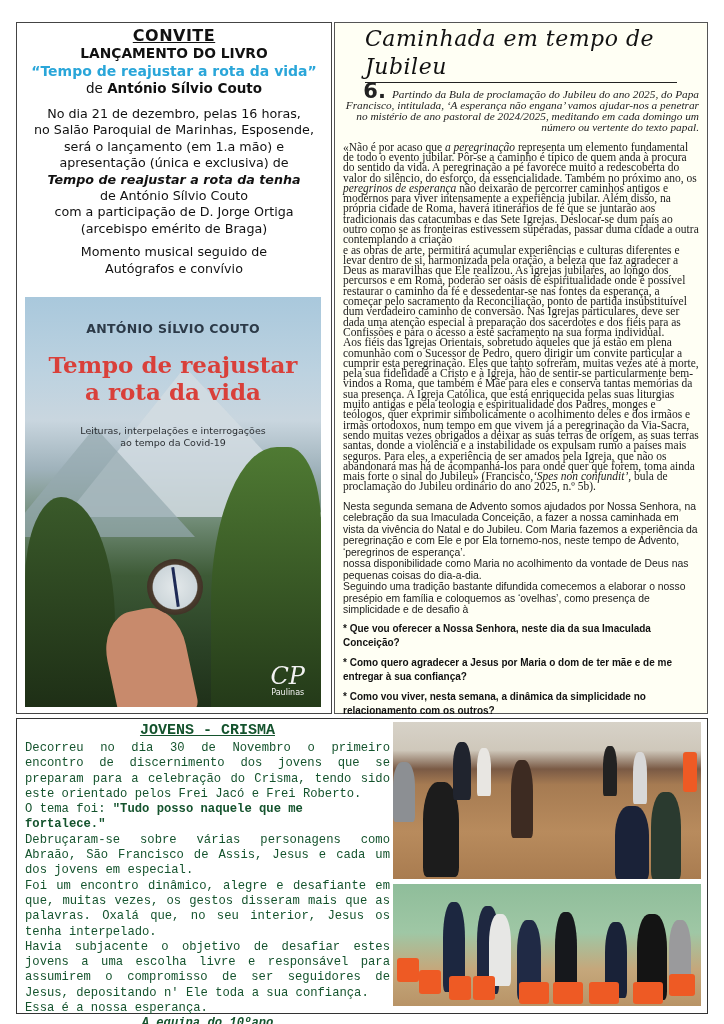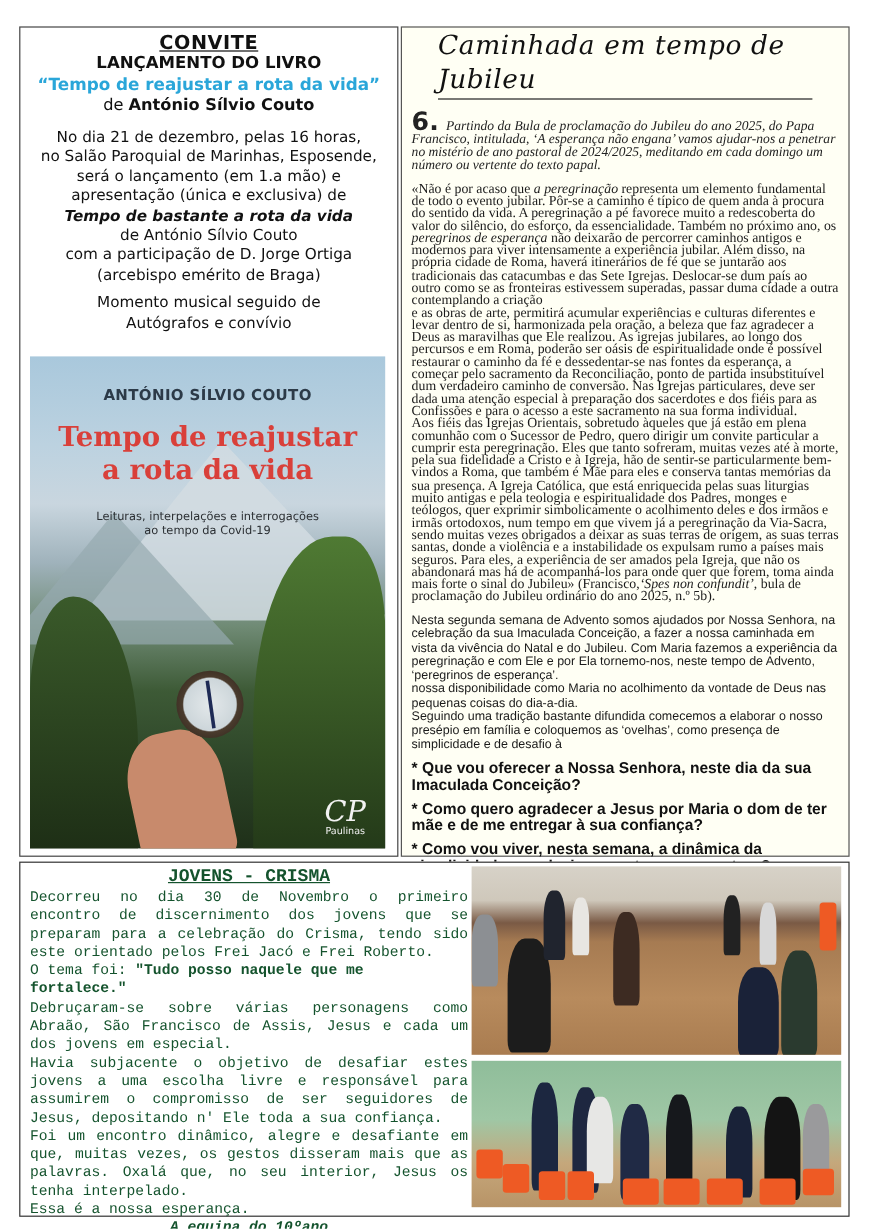--- a/index.html
+++ b/index.html
@@ -39,26 +39,26 @@
   .compass-needle { position: absolute; left: 27px; top: 8px; width: 3px; height: 40px; background: #1e2a55; transform: rotate(-8deg); }
   .publisher { position: absolute; right: 16px; bottom: 10px; text-align: center; color: #f2f2f2; font-family: "DejaVu Sans", sans-serif; font-size: 8px; }
   .publisher-mark { font-family: "DejaVu Serif", serif; font-size: 24px; font-style: italic; line-height: 24px; }
 
   
   #caminhada {
     position: absolute; left: 334px; top: 22px; width: 374px; height: 692px;
     border: 1.5px solid #555; background: #fffff4; padding: 2px 8px 0 8px;
   }
   .cam-title { text-align: left; font-family: "DejaVu Serif", serif; font-style: italic; font-size: 22px; line-height: 28px; letter-spacing: 0.5px; padding-bottom: 1px; border-bottom: 1.5px solid #222; margin: 0 22px; }
-  .cam-intro { margin-top: 10px; font-family: "Liberation Serif", serif; font-style: italic; font-size: 11.3px; line-height: 10.9px; color: #222; }
+  .cam-intro { margin-top: 0; font-family: "Liberation Serif", serif; font-style: italic; font-size: 11.3px; line-height: 10.9px; color: #222; text-align: right; }
   .cam-num { font-family: "DejaVu Sans", sans-serif; font-weight: bold; font-style: normal; font-size: 21px; line-height: 16px; margin-right: 6px; }
   .cam-quote { margin-top: 9px; font-family: "Liberation Serif", serif; font-size: 11.5px; line-height: 10.3px; color: #1a1a1a; text-align: left; }
   .cam-quote i { font-style: italic; }
   .cam-sans { margin-top: 9px; font-family: "Liberation Sans", sans-serif; font-size: 10.4px; line-height: 11.5px; color: #1a1a1a; }
-  .cam-q { font-family: "Liberation Sans", sans-serif; font-weight: bold; font-size: 13px; line-height: 14px; margin-top: 6px; color: #111; }
+  .cam-q { font-family: "Liberation Sans", sans-serif; font-weight: bold; font-size: 10px; line-height: 14px; margin-top: 6px; color: #111; }
 
   
   #jovens {
     position: absolute; left: 16px; top: 718px; width: 692px; height: 296px;
     border: 1.5px solid #333; background: #fff;
   }
   .jov-text { position: absolute; left: 8px; top: 2px; width: 365px; font-family: Liberation Mono, monospace; font-size: 12.2px; line-height: 15.3px; color: #14532d; }
   .jov-title { text-align: center; font-weight: bold; text-decoration: underline; font-size: 15px; line-height: 20px; }
   .jov-p { text-align: justify; }
   .jov-sign { text-align: center; font-style: italic; font-weight: bold; margin-top: 0; }
@@ -78,21 +78,21 @@
   <div class="conv-book">“Tempo de reajustar a rota da vida”</div>
   <div class="conv-sub conv-author">
     <span>de</span>
     <b>António Sílvio Couto</b>
   </div>
   <div class="conv-body">
     <div>No dia 21 de dezembro, pelas 16 horas,</div>
     <div>no Salão Paroquial de Marinhas, Esposende,</div>
     <div>será o lançamento (em 1.a mão) e</div>
     <div>apresentação (única e exclusiva) de</div>
-    <div class="ital">Tempo de bastante a rota da vida</div>
+    <div class="ital">Tempo de reajustar a rota da tenha</div>
     <div>de António Sílvio Couto</div>
     <div>com a participação de D. Jorge Ortiga</div>
     <div>(arcebispo emérito de Braga)</div>
   </div>
   <div class="conv-music">
     <div>Momento musical seguido de</div>
     <div>Autógrafos e convívio</div>
   </div>
 
   <div id="cover">
@@ -139,22 +139,22 @@
   <div class="cam-q">* Como quero agradecer a Jesus por Maria o dom de ter mãe e de me entregar à sua confiança?</div>
   <div class="cam-q">* Como vou viver, nesta semana, a dinâmica da simplicidade no relacionamento com os outros?</div>
 </section>
 
 <section id="jovens">
   <div class="jov-text">
     <div class="jov-title">JOVENS - CRISMA</div>
     <div class="jov-p">Decorreu no dia 30 de Novembro  o primeiro encontro de discernimento dos jovens  que se preparam para a celebração do Crisma, tendo sido este orientado pelos Frei Jacó e Frei Roberto.</div>
     <div><span>O tema foi: </span><b>"Tudo posso naquele que me fortalece."</b></div>
     <div class="jov-p">Debruçaram-se sobre várias personagens como Abraão, São Francisco de Assis, Jesus e cada um dos  jovens em especial.</div>
+    <div class="jov-p">Foi um encontro dinâmico, alegre e desafiante em que, muitas vezes, os gestos disseram mais que as palavras. Oxalá que, no seu interior, Jesus os tenha interpelado.</div>
     <div class="jov-p">Havia subjacente o objetivo de desafiar estes jovens a uma escolha livre e responsável para assumirem o compromisso de ser seguidores de Jesus, depositando n' Ele toda a sua confiança.</div>
-    <div class="jov-p">Foi um encontro dinâmico, alegre e desafiante em que, muitas vezes, os gestos disseram mais que as palavras. Oxalá que, no seu interior, Jesus os tenha interpelado.</div>
     <div>Essa é a nossa esperança.</div>
     <div class="jov-sign">A equipa do 10ºano</div>
     <div class="jov-sign">Hermenegildo, Aida e Esmeralda</div>
   </div>
 
   <div class="photo1" title="Jovens em círculo com frade ao centro num salão">
     <div class="person" style="left:118px;top:38px;width:22px;height:78px;background:#3d2b22;"></div>
     <div class="person" style="left:30px;top:60px;width:36px;height:95px;background:#1c1c1c;"></div>
     <div class="person" style="left:0px;top:40px;width:22px;height:60px;background:#8c8f93;"></div>
     <div class="person" style="left:60px;top:20px;width:18px;height:58px;background:#20242e;"></div>

